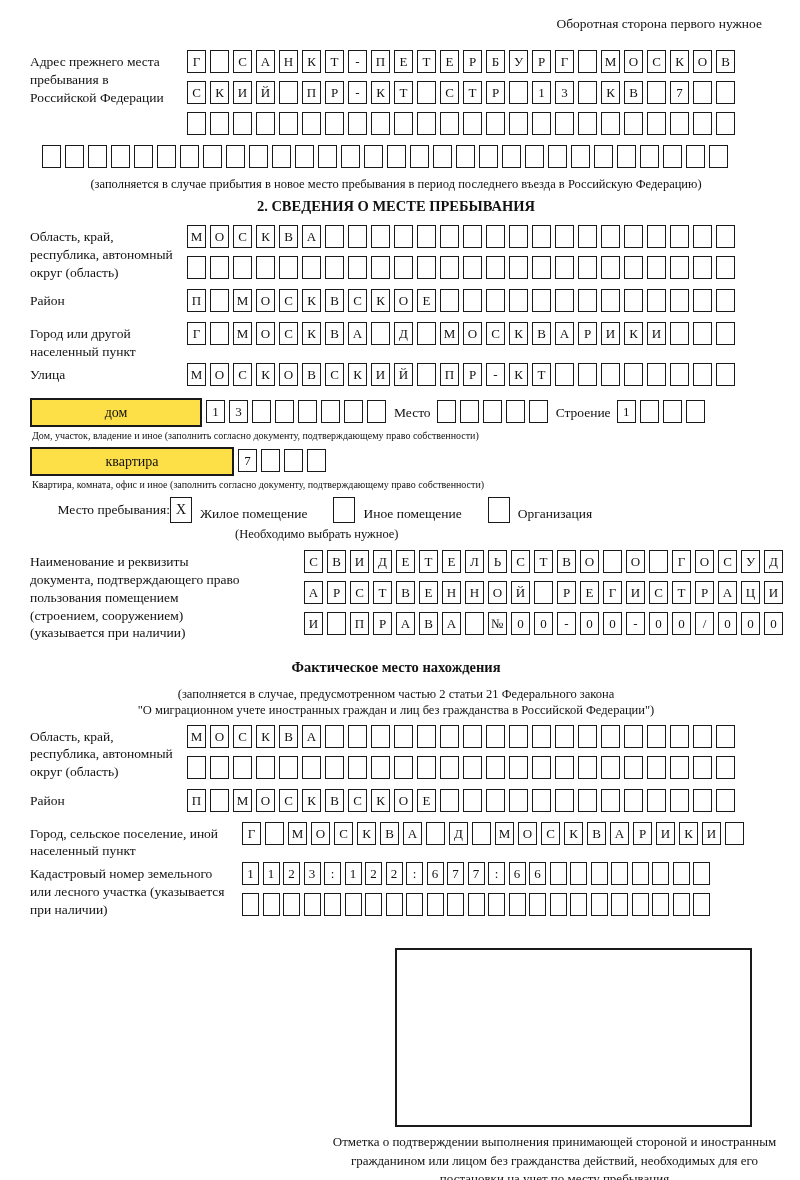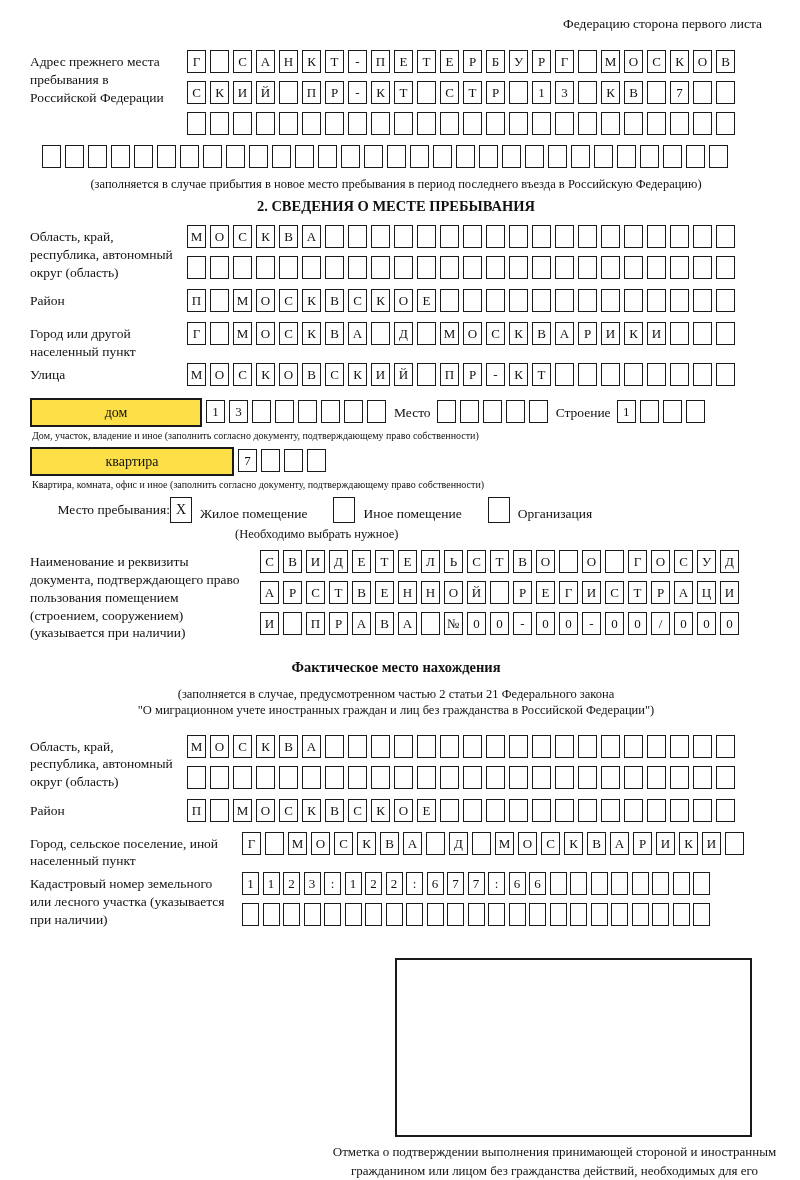--- a/index.html
+++ b/index.html
@@ -45,32 +45,32 @@
   .caption{font-size:10px;margin:2px 0 6px 2px;}
   .stay-row{display:flex;align-items:center;margin-top:4px;height:28px;font-size:13.5px;}
   .stay-label{width:140px;flex:0 0 140px;text-align:right;}
   .cb{
     display:inline-block;width:20px;height:24px;
     border:1.5px solid #1a1a1a;font-size:14px;line-height:24px;
     text-align:center;vertical-align:middle;background:#fff;
   }
   .opt-label{margin:8px 26px 0 8px;}
   .choose-note{margin:2px 0 8px 205px;}
-  .docs{margin-top:4px;}
-  .notes-block{margin:2px 0 16px 0;font-family:Liberation Serif, serif;}
+  .docs{margin-top:4px;gap:44px;}
+  .notes-block{margin:2px 0 6px 0;font-family:Liberation Serif, serif;}
   .stamp-wrap{margin-top:24px;margin-left:365px;}
   .stamp-box{width:353px;height:175px;border:2px solid #1a1a1a;background:#fff;}
   .stamp-caption{width:465px;margin:6px 0 0 292px;text-align:center;font-size:13px;line-height:1.42;}
 </style>
 </head>
 <body>
 
 <div class="page">
 
-  <div class="header-note">Федерацию сторона первого листа</div>
+  <div class="header-note">Оборотная сторона первого нужное</div>
 
   <div class="frow">
     <div class="flabel w145">Адрес прежнего места пребывания в Российской Федерации</div>
     <div class="cells-col">
       <div class="cells-row"><span class="cell">Г</span><span class="cell"></span><span class="cell">С</span><span class="cell">А</span><span class="cell">Н</span><span class="cell">К</span><span class="cell">Т</span><span class="cell">-</span><span class="cell">П</span><span class="cell">Е</span><span class="cell">Т</span><span class="cell">Е</span><span class="cell">Р</span><span class="cell">Б</span><span class="cell">У</span><span class="cell">Р</span><span class="cell">Г</span><span class="cell"></span><span class="cell">М</span><span class="cell">О</span><span class="cell">С</span><span class="cell">К</span><span class="cell">О</span><span class="cell">В</span></div>
       <div class="cells-row"><span class="cell">С</span><span class="cell">К</span><span class="cell">И</span><span class="cell">Й</span><span class="cell"></span><span class="cell">П</span><span class="cell">Р</span><span class="cell">-</span><span class="cell">К</span><span class="cell">Т</span><span class="cell"></span><span class="cell">С</span><span class="cell">Т</span><span class="cell">Р</span><span class="cell"></span><span class="cell">1</span><span class="cell">3</span><span class="cell"></span><span class="cell">К</span><span class="cell">В</span><span class="cell"></span><span class="cell">7</span><span class="cell"></span><span class="cell"></span></div>
       <div class="cells-row"><span class="cell"></span><span class="cell"></span><span class="cell"></span><span class="cell"></span><span class="cell"></span><span class="cell"></span><span class="cell"></span><span class="cell"></span><span class="cell"></span><span class="cell"></span><span class="cell"></span><span class="cell"></span><span class="cell"></span><span class="cell"></span><span class="cell"></span><span class="cell"></span><span class="cell"></span><span class="cell"></span><span class="cell"></span><span class="cell"></span><span class="cell"></span><span class="cell"></span><span class="cell"></span><span class="cell"></span></div>
     </div>
   </div>
   <div class="cells-row fullrow"><span class="cell"></span><span class="cell"></span><span class="cell"></span><span class="cell"></span><span class="cell"></span><span class="cell"></span><span class="cell"></span><span class="cell"></span><span class="cell"></span><span class="cell"></span><span class="cell"></span><span class="cell"></span><span class="cell"></span><span class="cell"></span><span class="cell"></span><span class="cell"></span><span class="cell"></span><span class="cell"></span><span class="cell"></span><span class="cell"></span><span class="cell"></span><span class="cell"></span><span class="cell"></span><span class="cell"></span><span class="cell"></span><span class="cell"></span><span class="cell"></span><span class="cell"></span><span class="cell"></span><span class="cell"></span></div>

